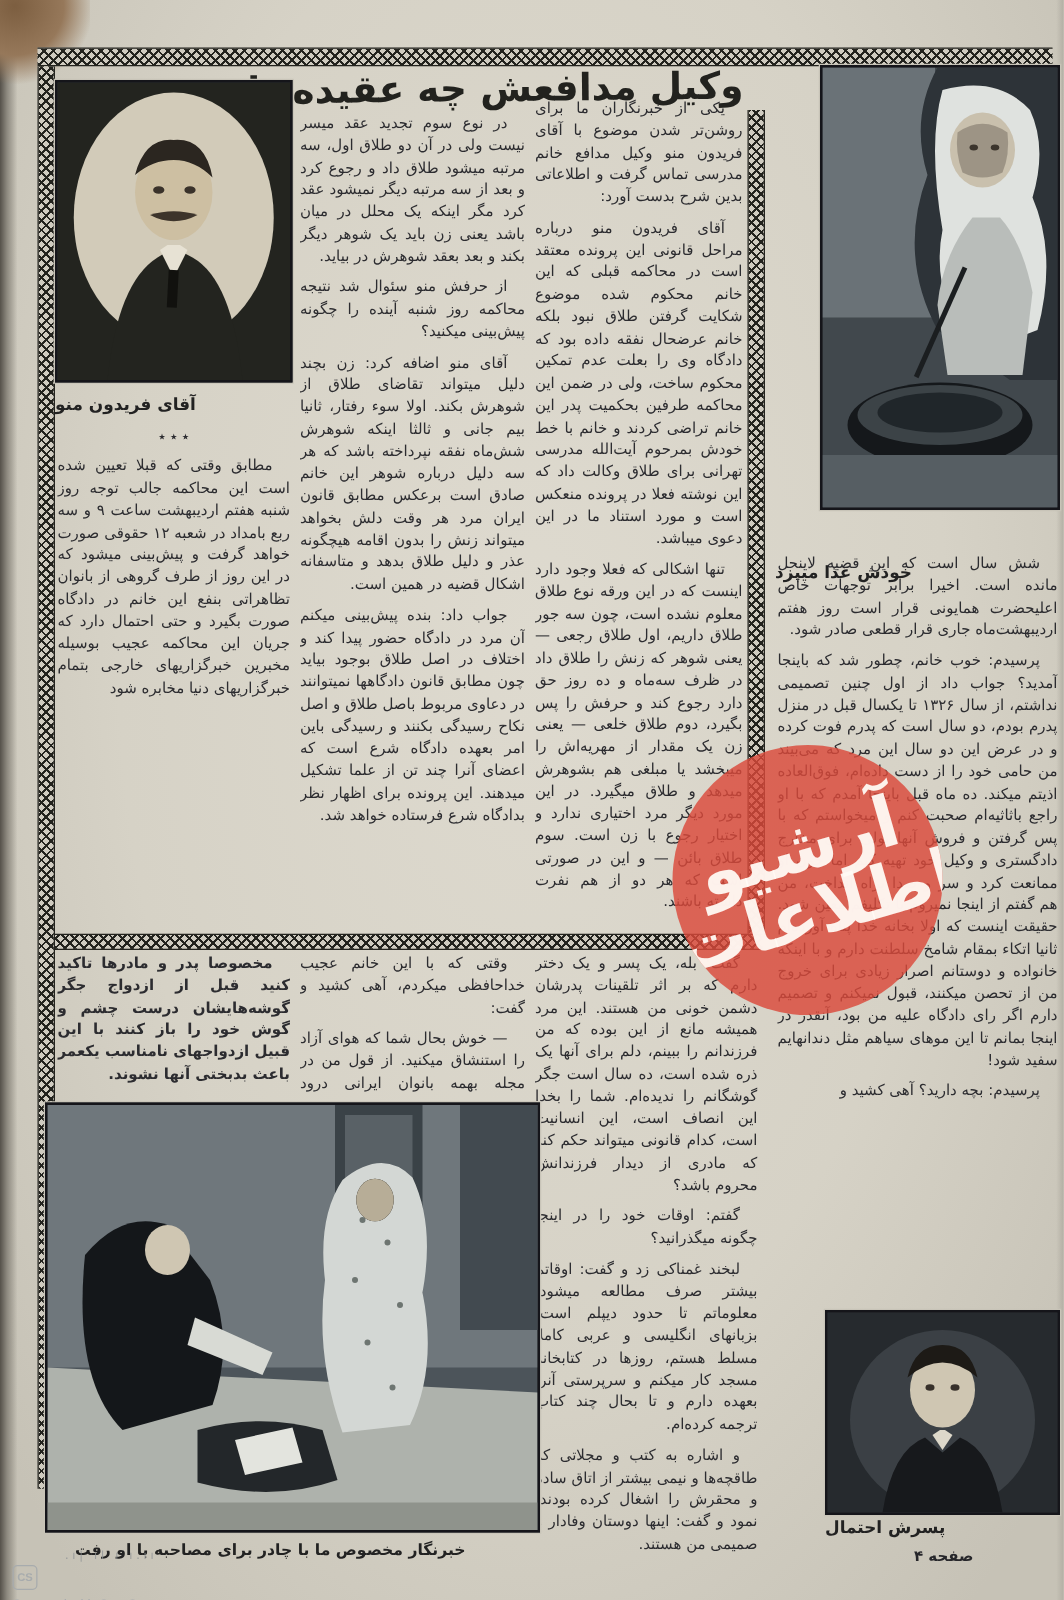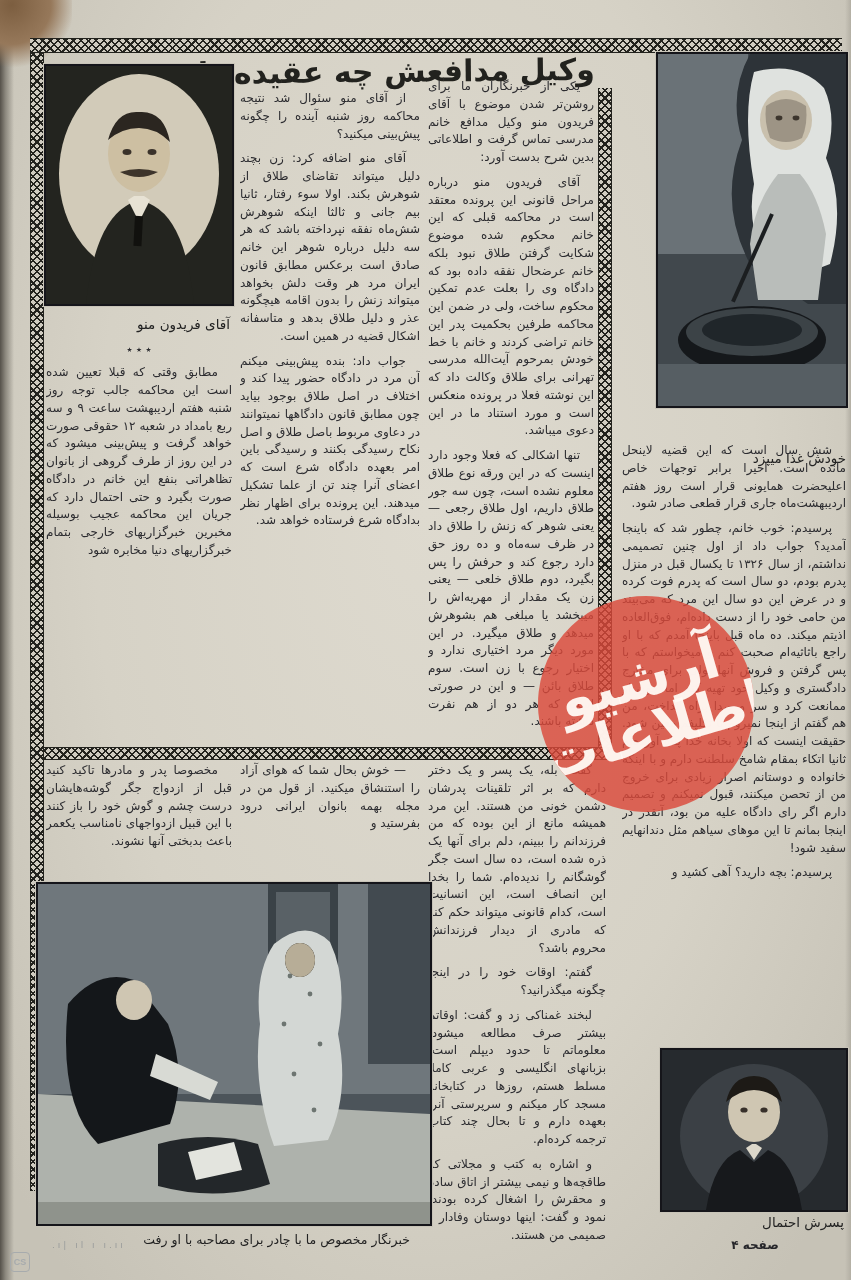--- a/index.html
+++ b/index.html
@@ -23,21 +23,21 @@
     background-color:#cfcbc0;}
   .xband.h{border-top:1.6px solid #23231e;border-bottom:1.6px solid #23231e;}
   .xband.v{border-left:1.6px solid #23231e;border-right:1.6px solid #23231e;}
 
   .abs{position:absolute;}
   .title{font-size:30px;font-weight:bold;color:#22221e;text-align:center;
     transform:rotate(-0.6deg);letter-spacing:1px;}
   .rtl{direction:rtl;unicode-bidi:plugintext;}
   .col{direction:rtl;text-align:justify;color:#2c2c30;font-size:12px;line-height:1.48;overflow:hidden;}
   .col p{margin:0 0 7px 0;text-indent:14px;}
-  .caption{direction:rtl;text-align:right;font-weight:normal;color:#222;font-size:13.5px;}
+  .caption{direction:rtl;text-align:left;font-weight:bold;color:#222;font-size:13.5px;}
   .stars{text-align:center;color:#2c2c30;font-size:11px;letter-spacing:4px;margin:2px 0 6px 0;}
   .photo-frame{border:2px solid #15151a;background:#2a2e30;box-shadow:0 0 0 1px #c8c4b8;}
   .photo-frame svg{display:block;}
 
   .stamp{position:absolute;left:538px;top:596px;width:216px;height:216px;border-radius:50%;
     background:rgba(219,73,58,0.82);transform:rotate(-16deg);z-index:6;
     display:flex;flex-direction:column;align-items:center;justify-content:center;overflow:hidden;}
   .stamp span{color:rgba(255,250,244,0.95);font-weight:bold;direction:rtl;
     font-size:56px;line-height:0.95;white-space:nowrap;}
 
@@ -79,21 +79,22 @@
     </svg>
   </div>
   <div class="abs caption" style="left:44px;top:316px;width:186px;">آقای فریدون منو</div>
 
   <div class="abs col" style="left:46px;top:340px;width:186px;height:406px;">
     <div class="stars">٭ ٭ ٭</div>
     <p>مطابق وقتی که قبلا تعیین شده است این محاکمه جالب توجه روز شنبه هفتم اردیبهشت ساعت ۹ و سه ربع بامداد در شعبه ۱۲ حقوقی صورت خواهد گرفت و پیش‌بینی میشود که در این روز از طرف گروهی از بانوان تظاهراتی بنفع این خانم در دادگاه صورت بگیرد و حتی احتمال دارد که جریان این محاکمه عجیب بوسیله مخبرین خبرگزاریهای خارجی بتمام خبرگزاریهای دنیا مخابره شود</p>
   </div>
 
   <div class="abs col" style="left:240px;top:90px;width:180px;height:655px;">
-    <p>از آقای منو سئوال شد نتیجه محاکمه روز شنبه آینده را چگونه پیش‌بینی میکنید؟</p>
+    <p>در نوع سوم تجدید عقد میسر نیست ولی در آن دو طلاق اول، سه مرتبه میشود طلاق داد و رجوع کرد و بعد از سه مرتبه دیگر نمیشود عقد کرد مگر اینکه یک محلل در میان باشد یعنی زن باید یک شوهر دیگر بکند و بعد بعقد شوهرش در بیاید.</p>
+    <p>از حرفش منو سئوال شد نتیجه محاکمه روز شنبه آینده را چگونه پیش‌بینی میکنید؟</p>
     <p>آقای منو اضافه کرد: زن بچند دلیل میتواند تقاضای طلاق از شوهرش بکند. اولا سوء رفتار، ثانیا بیم جانی و ثالثا اینکه شوهرش شش‌ماه نفقه نپرداخته باشد که هر سه دلیل درباره شوهر این خانم صادق است برعکس مطابق قانون ایران مرد هر وقت دلش بخواهد میتواند زنش را بدون اقامه هیچگونه عذر و دلیل طلاق بدهد و متاسفانه اشکال قضیه در همین است.</p>
     <p>جواب داد: بنده پیش‌بینی میکنم آن مرد در دادگاه حضور پیدا کند و اختلاف در اصل طلاق بوجود بیاید چون مطابق قانون دادگاهها نمیتوانند در دعاوی مربوط باصل طلاق و اصل نکاح رسیدگی بکنند و رسیدگی باین امر بعهده دادگاه شرع است که اعضای آنرا چند تن از علما تشکیل میدهند. این پرونده برای اظهار نظر بدادگاه شرع فرستاده خواهد شد.</p>
   </div>
 
   <div class="abs col" style="left:428px;top:78px;width:166px;height:655px;">
     <p>یکی از خبرنگاران ما برای روشن‌تر شدن موضوع با آقای فریدون منو وکیل مدافع خانم مدرسی تماس گرفت و اطلاعاتی بدین شرح بدست آورد:</p>
     <p>آقای فریدون منو درباره مراحل قانونی این پرونده معتقد است در محاکمه قبلی که این خانم محکوم شده موضوع شکایت گرفتن طلاق نبود بلکه خانم عرضحال نفقه داده بود که دادگاه وی را بعلت عدم تمکین محکوم ساخت، ولی در ضمن این محاکمه طرفین بحکمیت پدر این خانم تراضی کردند و خانم با خط خودش بمرحوم آیت‌الله مدرسی تهرانی برای طلاق وکالت داد که این نوشته فعلا در پرونده منعکس است و مورد استناد ما در این دعوی میباشد.</p>
     <p>تنها اشکالی که فعلا وجود دارد اینست که در این ورقه نوع طلاق معلوم نشده است، چون سه جور طلاق داریم، اول طلاق رجعی — یعنی شوهر که زنش را طلاق داد در ظرف سه‌ماه و ده روز حق دارد رجوع کند و حرفش را پس بگیرد، دوم طلاق خلعی — یعنی زن یک مقدار از مهریه‌اش را میبخشد یا مبلغی هم بشوهرش میدهد و طلاق میگیرد. در این مورد دیگر مرد اختیاری ندارد و اختیار رجوع با زن است. سوم طلاق بائن — و این در صورتی است که هر دو از هم نفرت داشته باشند.</p>
   </div>
 
@@ -116,25 +117,26 @@
     </svg>
   </div>
   <div class="abs caption" style="left:620px;top:414px;width:226px;margin-top:36px;">خودش غذا میپزد</div>
 
   <div class="abs col" style="left:622px;top:442px;width:224px;height:600px;">
     <p>شش سال است که این قضیه لاینحل مانده است. اخیرا برابر توجهات خاص اعلیحضرت همایونی قرار است روز هفتم اردیبهشت‌ماه جاری قرار قطعی صادر شود.</p>
     <p>پرسیدم: خوب خانم، چطور شد که باینجا آمدید؟ جواب داد از اول چنین تصمیمی نداشتم، از سال ۱۳۲۶ تا یکسال قبل در منزل پدرم بودم، دو سال است که پدرم فوت کرده و در عرض این دو سال این مرد که می‌بیند من حامی خود را از دست داده‌ام، فوق‌العاده اذیتم میکند. ده ماه قبل باینجا آمدم که با او راجع باثاثیه‌ام صحبت کنم و میخواستم که با پس گرفتن و فروش آنها پولی برای مخارج دادگستری و وکیل خود تهیه کنم اما چون او ممانعت کرد و سر و صدا براه انداخت، من هم گفتم از اینجا نمیروم تا تکلیفم معین شود. حقیقت اینست که اولا بخانه خدا پناه آورده‌ام ثانیا اتکاء بمقام شامخ سلطنت دارم و با اینکه خانواده و دوستانم اصرار زیادی برای خروج من از تحصن میکنند، قبول نمیکنم و تصمیم دارم اگر رای دادگاه علیه من بود، آنقدر در اینجا بمانم تا این موهای سیاهم مثل دندانهایم سفید شود!</p>
     <p>پرسیدم: بچه دارید؟ آهی کشید و</p>
   </div>
 
-  <div class="abs col" style="left:46px;top:762px;width:186px;height:112px;">
+  <div class="abs col" style="left:46px;top:762px;width:186px;height:112px;font-weight:bold;">
     <p>مخصوصا پدر و مادرها تاکید کنید قبل از ازدواج جگر گوشه‌هایشان درست چشم و گوش خود را باز کنند با این قبیل ازدواجهای نامناسب یکعمر باعث بدبختی آنها نشوند.</p>
   </div>
 
   <div class="abs col" style="left:240px;top:762px;width:180px;height:114px;">
+    <p>وقتی که با این خانم عجیب خداحافظی میکردم، آهی کشید و گفت:</p>
     <p>— خوش بحال شما که هوای آزاد را استنشاق میکنید. از قول من در مجله بهمه بانوان ایرانی درود بفرستید و</p>
   </div>
 
   <div class="abs col" style="left:428px;top:762px;width:178px;height:486px;">
     <p>گفت: بله، یک پسر و یک دختر دارم که بر اثر تلقینات پدرشان دشمن خونی من هستند. این مرد همیشه مانع از این بوده که من فرزندانم را ببینم، دلم برای آنها یک ذره شده است، ده سال است جگر گوشگانم را ندیده‌ام. شما را بخدا این انصاف است، این انسانیت است، کدام قانونی میتواند حکم کند که مادری از دیدار فرزندانش محروم باشد؟</p>
     <p>گفتم: اوقات خود را در اینجا چگونه میگذرانید؟</p>
     <p>لبخند غمناکی زد و گفت: اوقاتم بیشتر صرف مطالعه میشود. معلوماتم تا حدود دیپلم است، بزبانهای انگلیسی و عربی کاملا مسلط هستم، روزها در کتابخانهٔ مسجد کار میکنم و سرپرستی آنرا بعهده دارم و تا بحال چند کتاب ترجمه کرده‌ام.</p>
     <p>و اشاره به کتب و مجلاتی که طاقچه‌ها و نیمی بیشتر از اتاق ساده و محقرش را اشغال کرده بودند، نمود و گفت: اینها دوستان وفادار و صمیمی من هستند.</p>
   </div>
 

